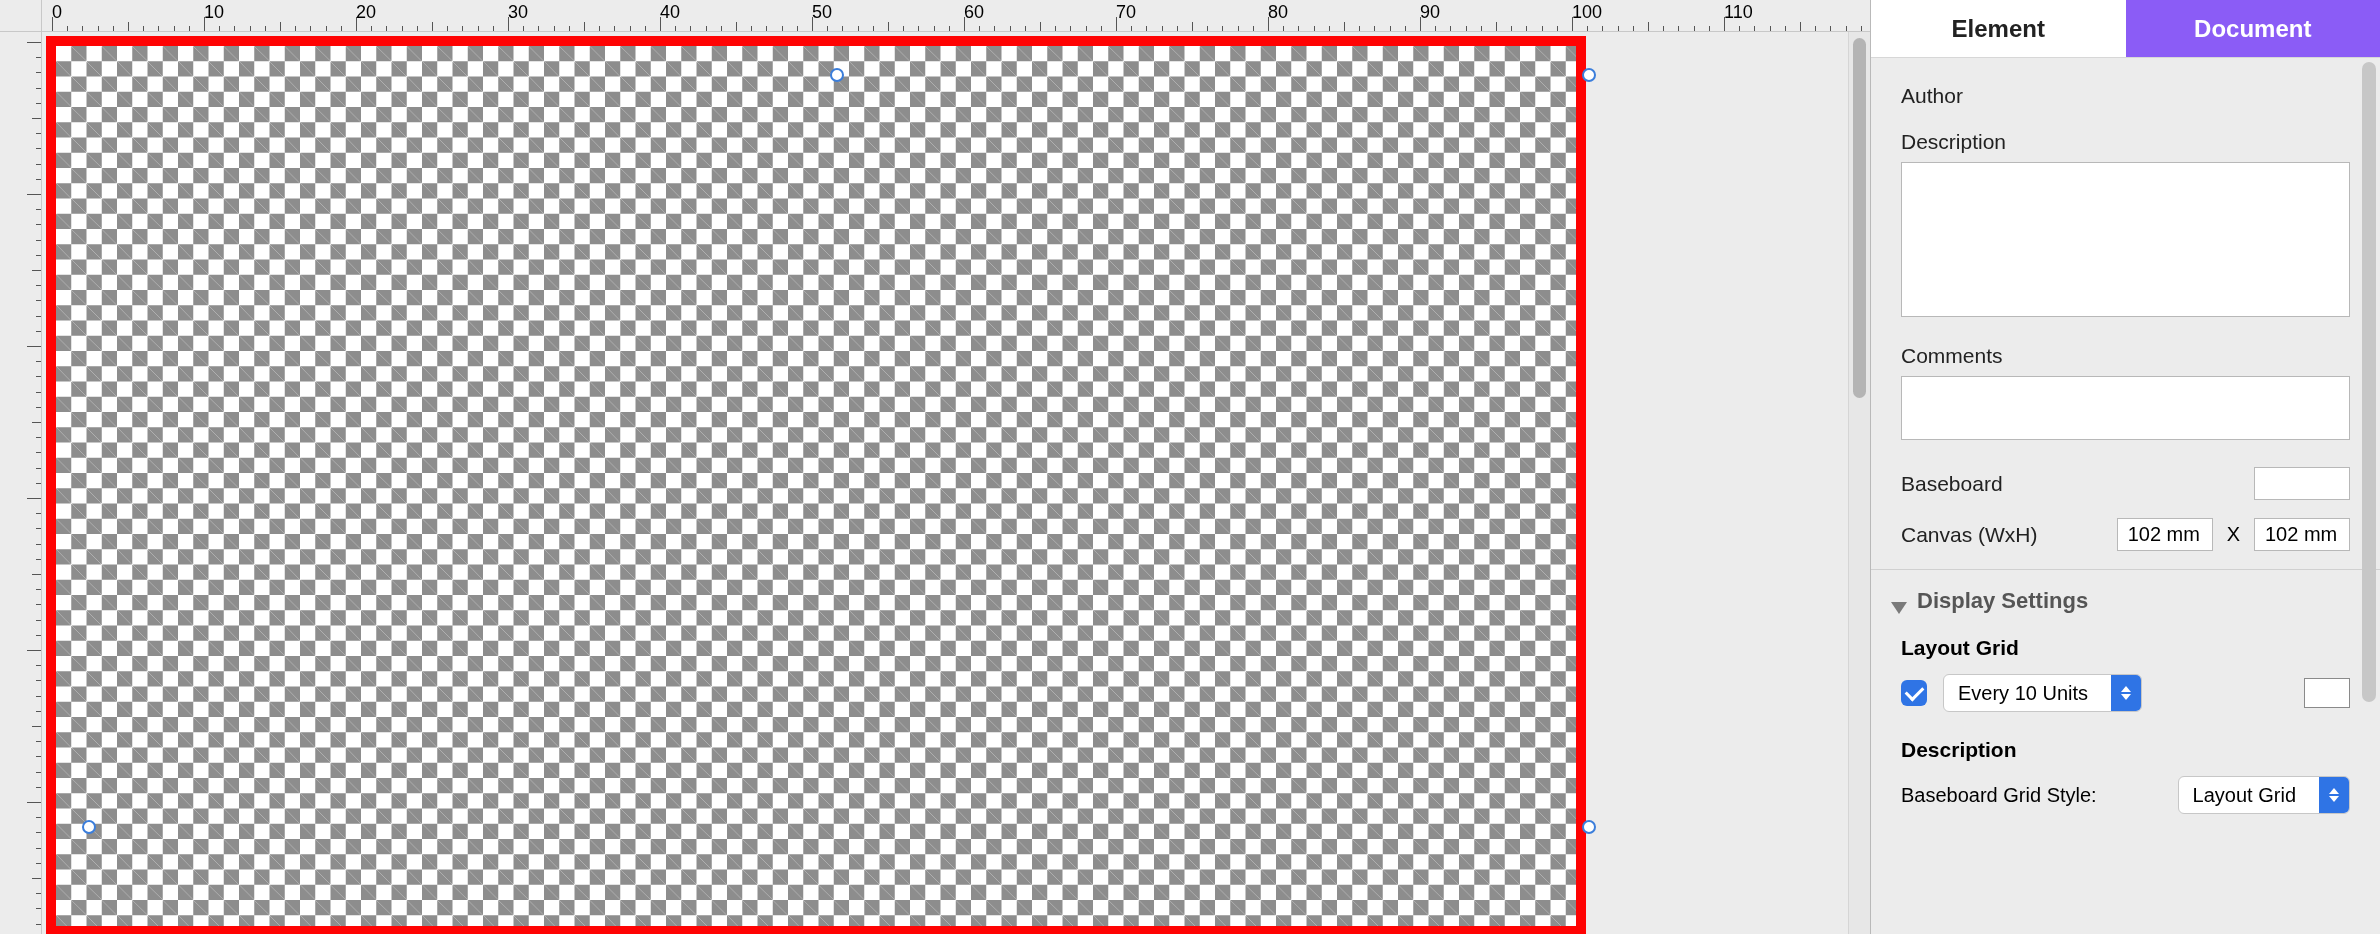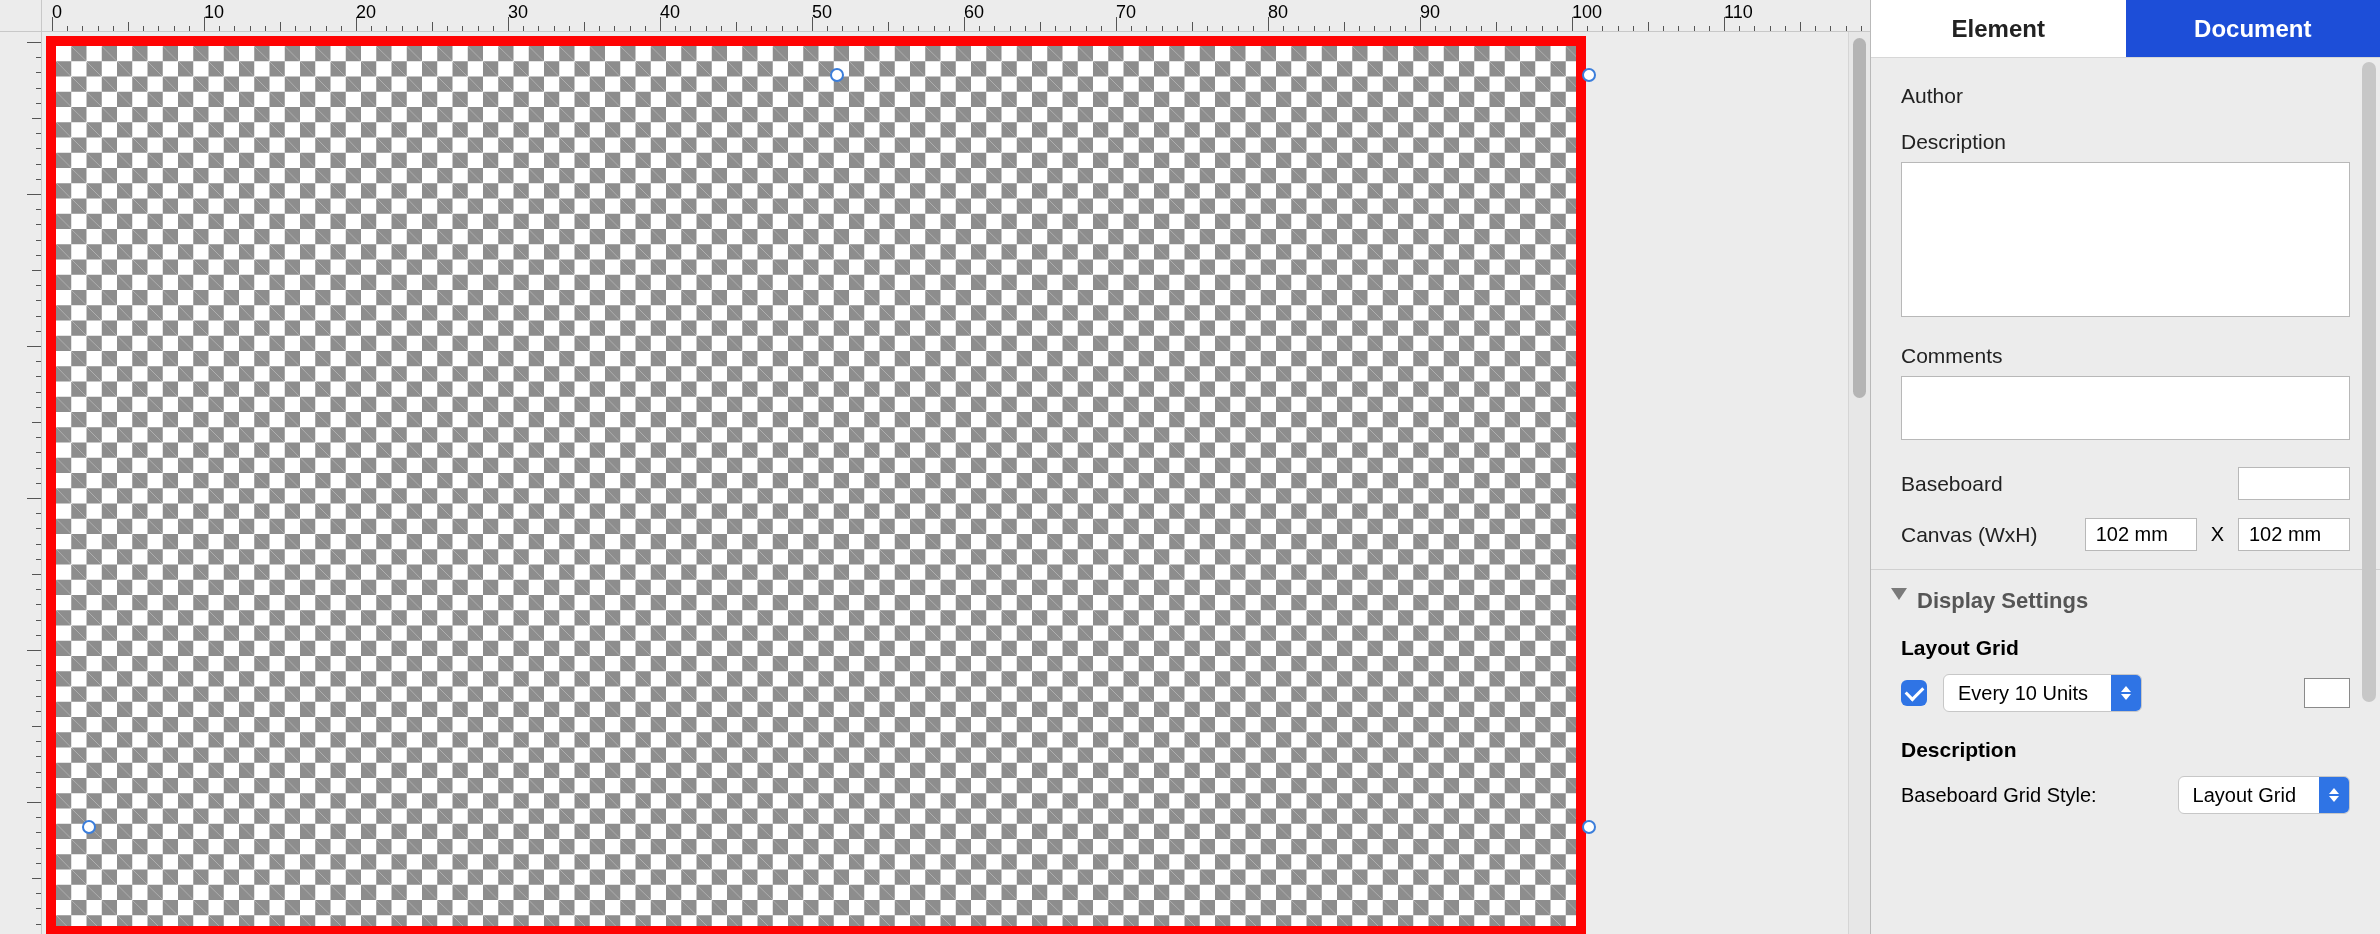--- a/index.html
+++ b/index.html
@@ -173,21 +173,21 @@
     font-size: 24px;
     font-weight: 600;
     cursor: pointer;
     user-select: none;
   }
   .tab.inactive {
     background: #fff;
     color: #222;
   }
   .tab.active {
-    background: #1d4ed8;
+    background: #8b5cf6;
     color: #fff;
   }
 
   .panel-body {
     padding: 26px 30px 10px 30px;
     overflow: hidden;
     position: relative;
     flex: 1;
   }
 
@@ -217,25 +217,25 @@
 
   .field-group { margin-bottom: 22px; }
 
   .row-line {
     display: flex;
     align-items: center;
     gap: 14px;
     margin-bottom: 18px;
   }
   .row-line .grow { flex: 1; }
-  .mini-input { width: 112px; text-align: left; padding: 4px 10px; }
+  .mini-input { width: 96px; text-align: left; padding: 4px 10px; }
 
   .section-header {
     display: flex;
-    align-items: flex-start;
+    align-items: flex-end;
     gap: 10px;
     font-size: 22px;
     font-weight: 700;
     color: #555;
     padding: 18px 0 14px;
     border-top: 1px solid #d0d0d0;
     margin-top: 6px;
     margin-left: -30px;
     margin-right: -30px;
     padding-left: 20px;

